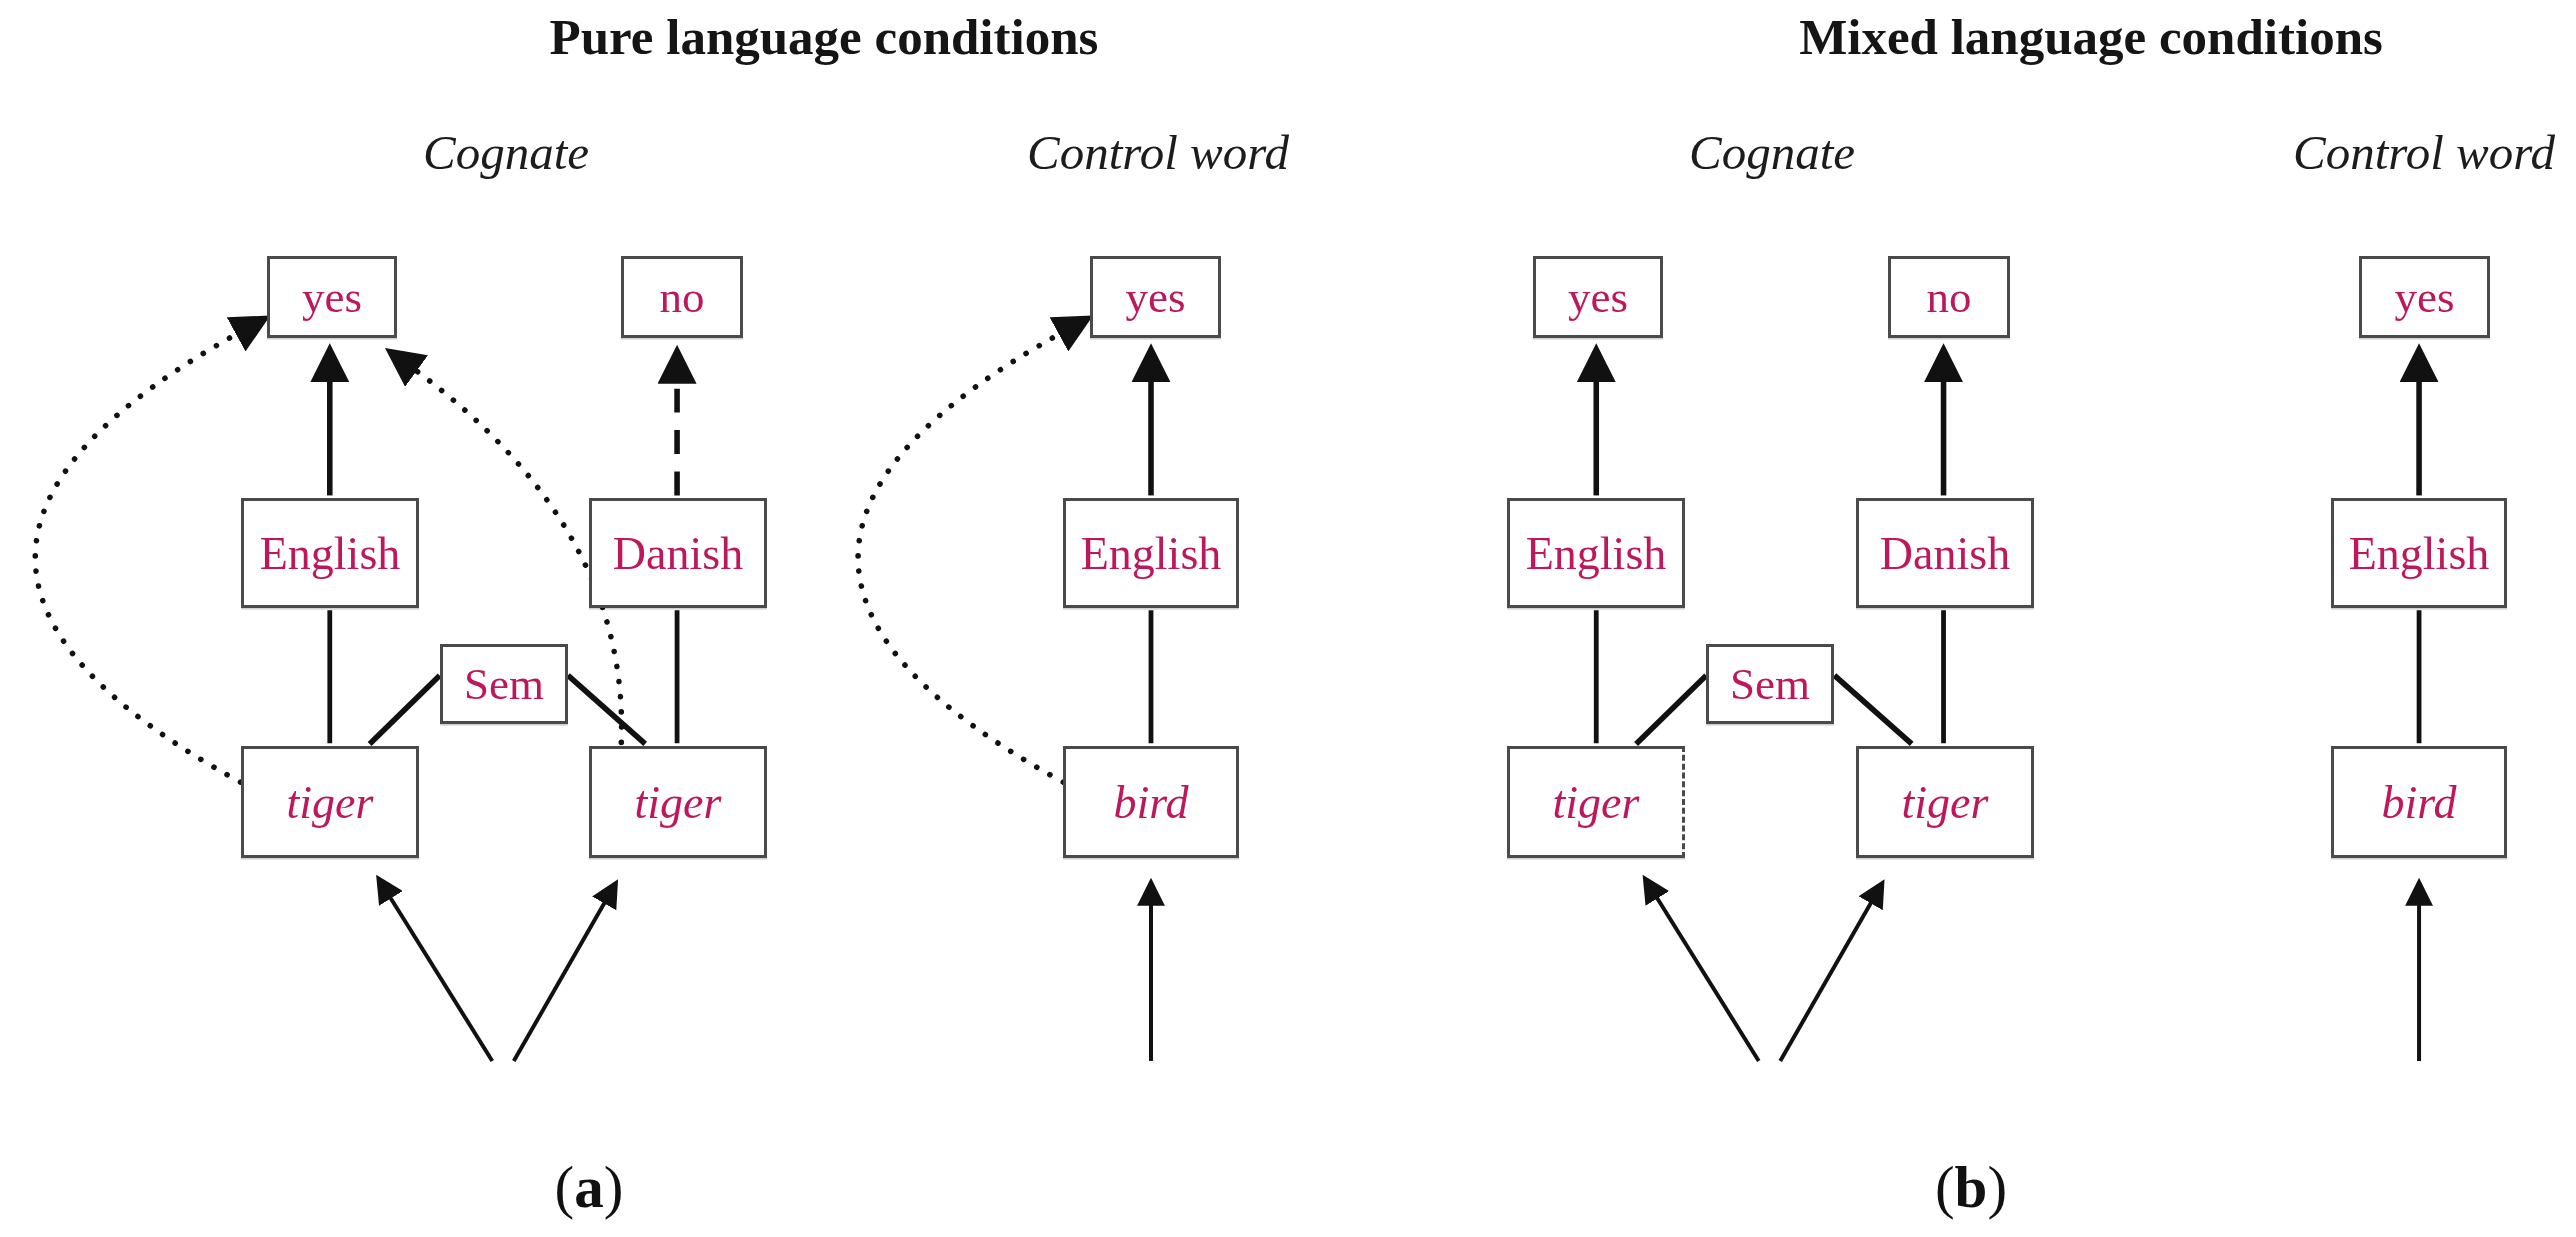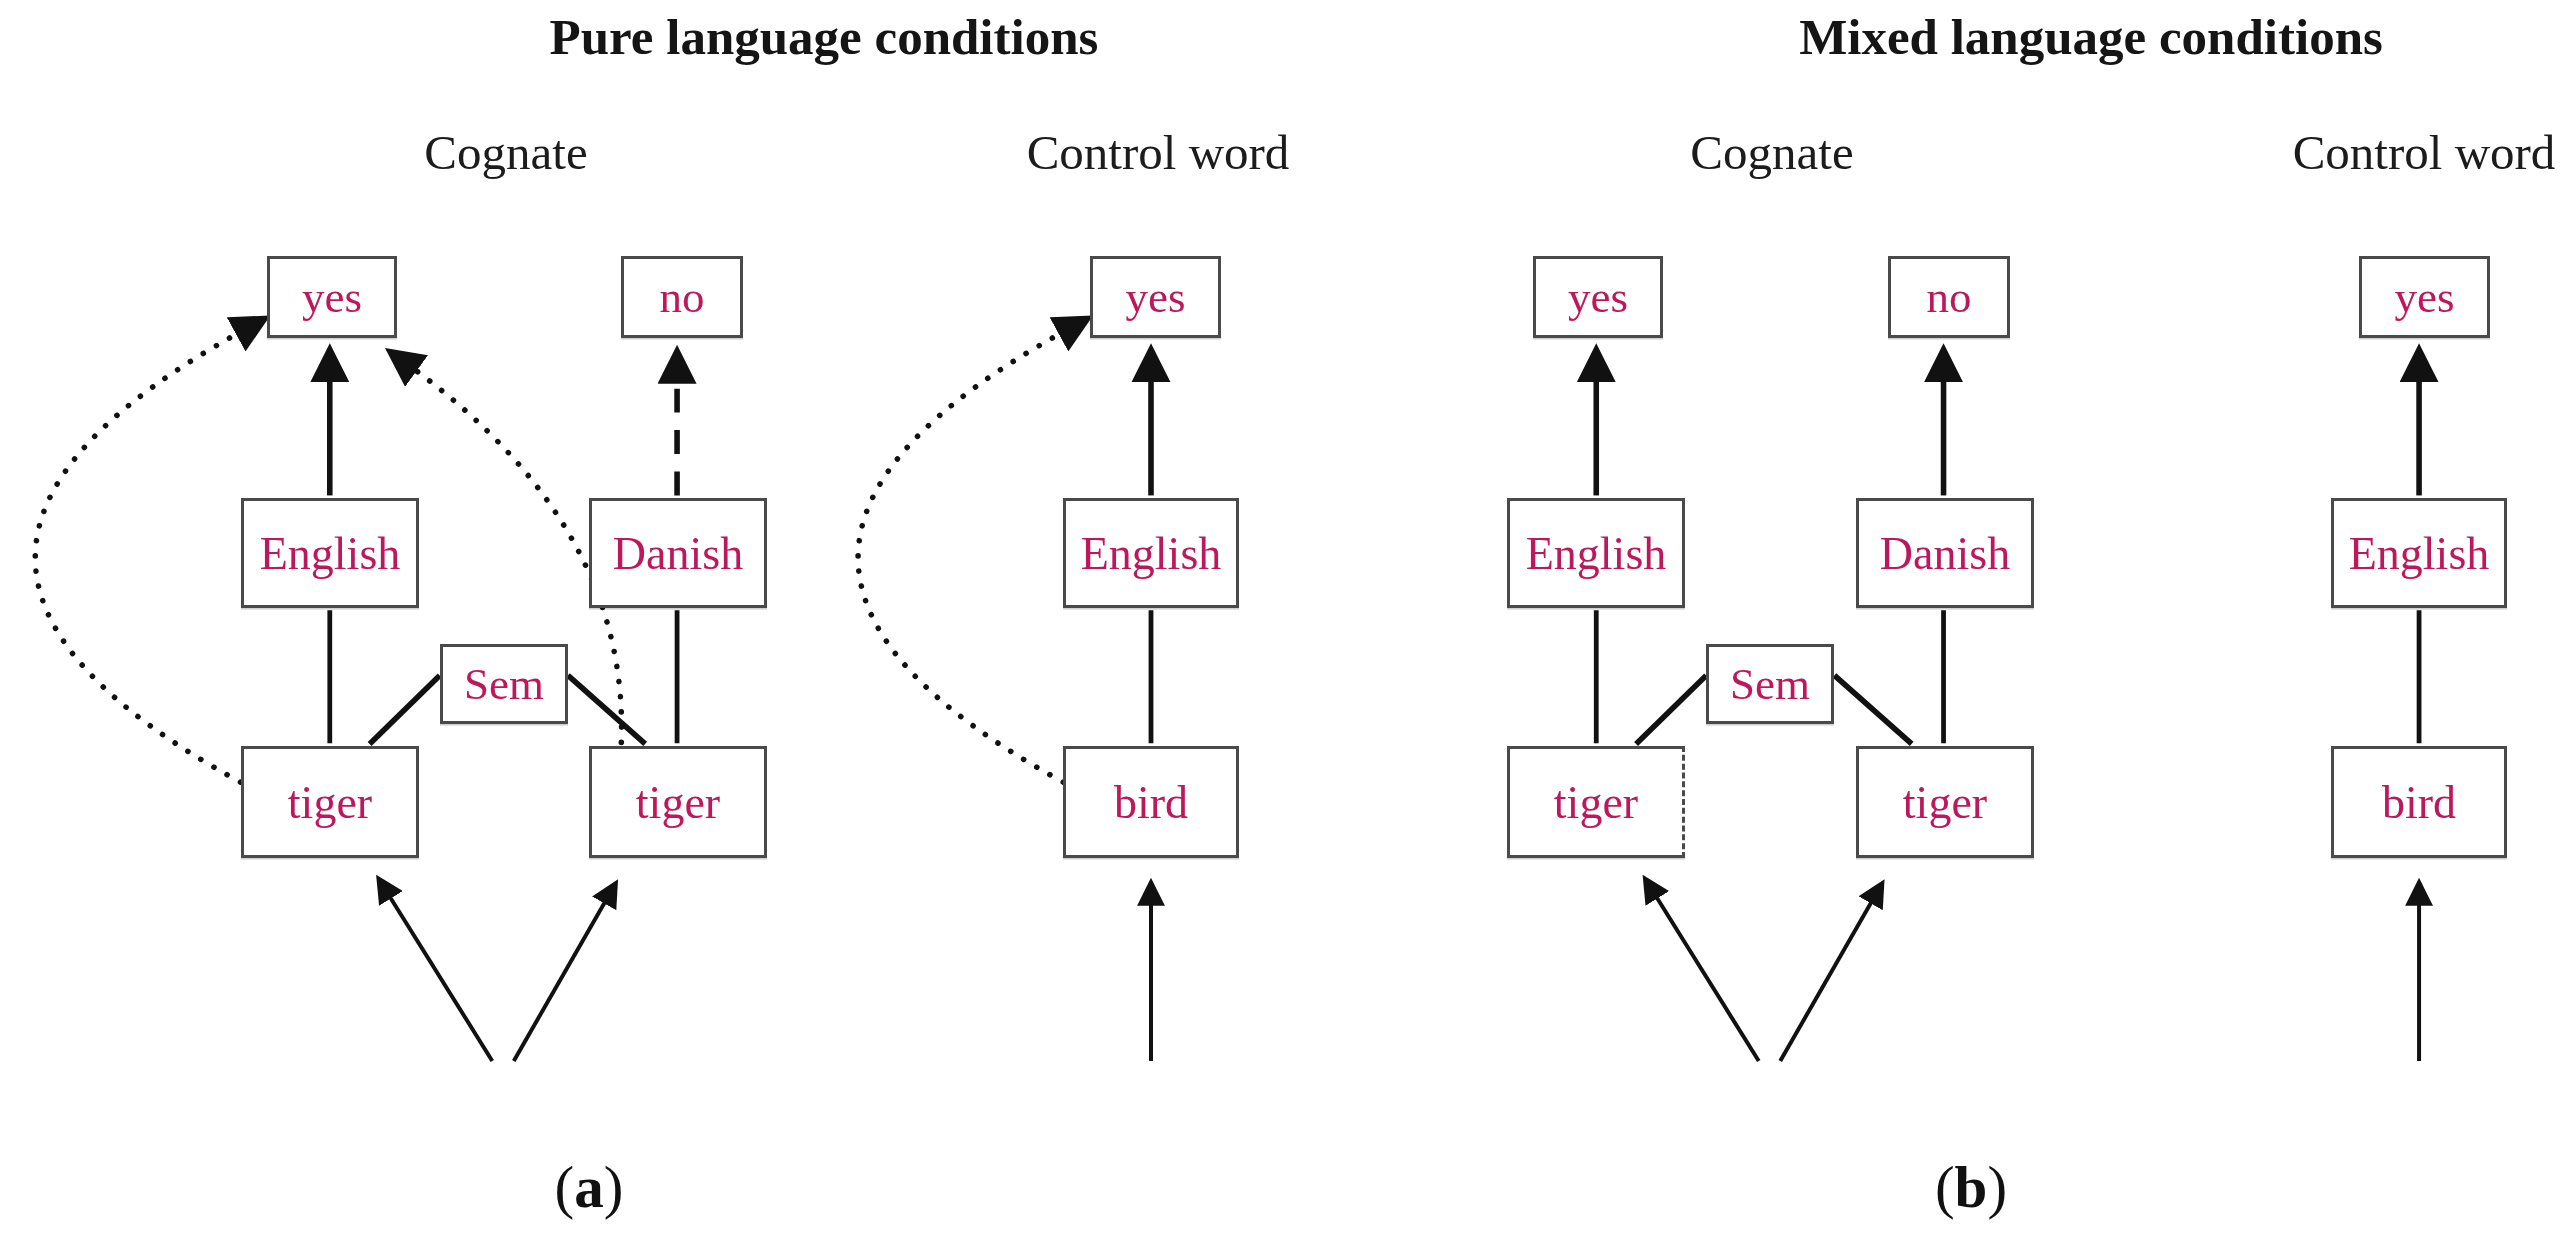--- a/index.html
+++ b/index.html
@@ -11,33 +11,33 @@
     color:#1a1a1a;
     overflow:hidden;
   }
   .layer{position:absolute;left:0;top:0;width:100%;height:100%;}
   .ttl{
     position:absolute;transform:translateX(-50%);
     font-size:51px;font-weight:bold;white-space:nowrap;color:#151515;
   }
   .collbl{
     position:absolute;transform:translateX(-50%);
-    font-size:49px;white-space:nowrap;color:#1c1c1c;
+    font-size:49px;white-space:nowrap;color:#1c1c1c;font-style:italic;
   }
   .box{
     position:absolute;
     background:#ffffff;
     border:3.2px solid #4a4a4a;
     box-sizing:border-box;
     display:flex;align-items:center;justify-content:center;
     font-size:46px;color:#be185d;
     box-shadow:0 1.6px 0 rgba(0,0,0,0.18);
   }
   .box.small{font-size:45px;}
-  .box.word{}
+  .box.word{font-style:italic;}
   .box.dashed-right{border-right-style:dashed;}
   .caption{
     position:absolute;transform:translateX(-50%);
     font-size:59px;white-space:nowrap;color:#111111;
   }
   .caption .cap-b{font-weight:bold;}
   svg{display:block;}
 </style>
 </head>
 <body>

